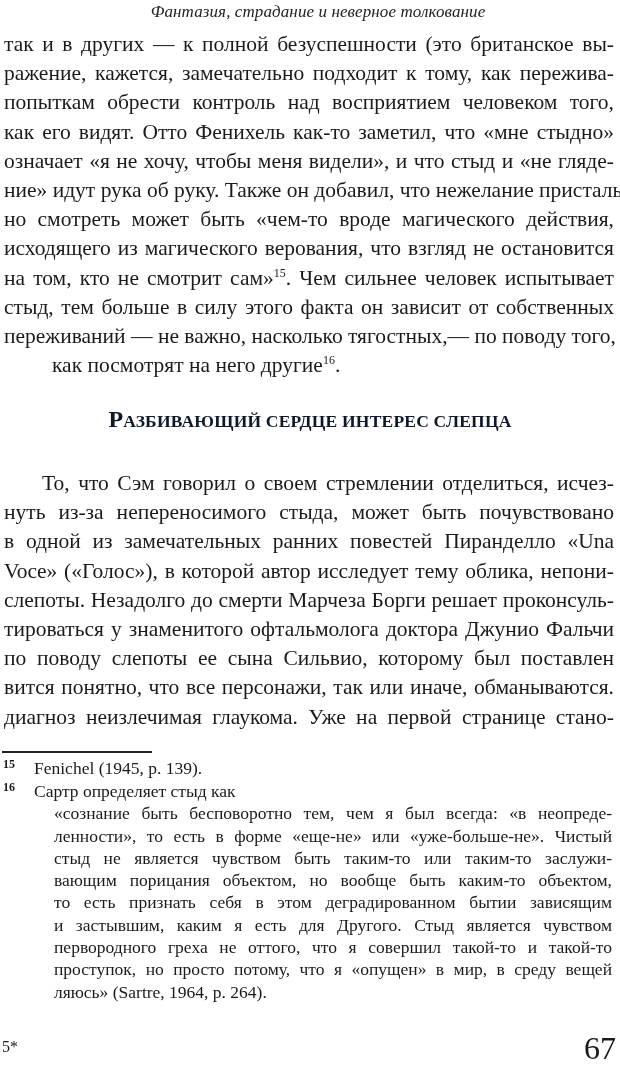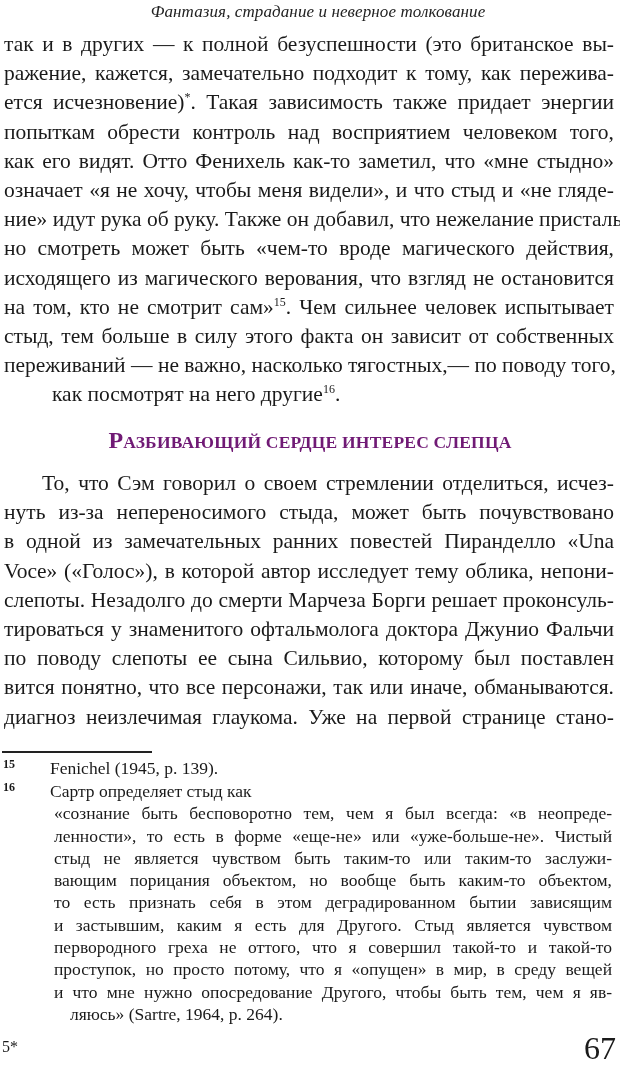--- a/index.html
+++ b/index.html
@@ -13,46 +13,45 @@
   }
   .body-block { position: absolute; left: 4px; width: 610px; }
   .line {
     display: block; height: 29.2px; line-height: 29.2px; font-size: 21.5px;
     text-align: justify; text-align-last: justify; white-space: nowrap; overflow: visible;
   }
   .line.last { text-align-last: left; margin-left: 48px; }
   .line.indent { padding-left: 38px; }
   sup { font-size: 12px; line-height: 0; vertical-align: 8px; }
   .heading {
-    position: absolute; top: 427px; left: 0; width: 620px; text-align: center;
-    font-weight: bold; font-size: 17.5px; letter-spacing: 0.2px; color: #701a75;
+    position: absolute; top: 406px; left: 0; width: 620px; text-align: center;
+    font-weight: bold; font-size: 17.5px; letter-spacing: 0.2px; color: #0f172a;
   }
   .heading .cap { font-size: 24px; }
   .fn-rule { position: absolute; top: 751px; left: 2px; width: 150px; height: 1.5px; background: #222; }
   .fn-block { position: absolute; left: 0; width: 612px; }
   .fn-line {
     display: block; height: 22.3px; line-height: 22.3px; font-size: 17.5px;
     text-align: justify; text-align-last: justify; white-space: nowrap;
   }
-  .fn-line.last { text-align-last: left; margin-left: 16px; }
+  .fn-line.last { text-align-last: left; }
   .fn-num { position: absolute; left: 3px; font-size: 12px; font-weight: bold; }
   .fn-text { padding-left: 34px; text-align-last: left; }
   .quote { padding-left: 54px; }
   .page-foot-left { position: absolute; top: 1038px; left: 2px; font-size: 16px; }
   .page-number { position: absolute; top: 1030px; right: 4px; font-size: 32px; }
 </style>
 </head>
 <body>
 
 <div class="running-head">Фантазия, страдание и неверное толкование</div>
 
 <div class="body-block" style="top:30px;">
   <span class="line">так и в других — к полной безуспешности (это британское вы-</span>
   <span class="line">ражение, кажется, замечательно подходит к тому, как пережива-</span>
-  <span class="line"><span>ется исчезновение)</span><sup>*</sup><span>. Такая зависимость также придает энергии</span></span>
   <span class="line">попыткам обрести контроль над восприятием человеком того,</span>
   <span class="line">как его видят. Отто Фенихель как-то заметил, что «мне стыдно»</span>
   <span class="line">означает «я не хочу, чтобы меня видели», и что стыд и «не гляде-</span>
   <span class="line">ние» идут рука об руку. Также он добавил, что нежелание присталь-</span>
   <span class="line">но смотреть может быть «чем-то вроде магического действия,</span>
   <span class="line">исходящего из магического верования, что взгляд не остановится</span>
   <span class="line"><span>на том, кто не смотрит сам»</span><sup>15</sup><span>. Чем сильнее человек испытывает</span></span>
   <span class="line">стыд, тем больше в силу этого факта он зависит от собственных</span>
   <span class="line">переживаний — не важно, насколько тягостных,— по поводу того,</span>
   <span class="line last"><span>как посмотрят на него другие</span><sup>16</sup><span>.</span></span>
@@ -84,19 +83,18 @@
   <span class="fn-line last fn-text">Сартр определяет стыд как</span>
   <div>
     <span class="fn-line quote">«сознание быть бесповоротно тем, чем я был всегда: «в неопреде-</span>
     <span class="fn-line quote">ленности», то есть в форме «еще-не» или «уже-больше-не». Чистый</span>
     <span class="fn-line quote">стыд не является чувством быть таким-то или таким-то заслужи-</span>
     <span class="fn-line quote">вающим порицания объектом, но вообще быть каким-то объектом,</span>
     <span class="fn-line quote">то есть признать себя в этом деградированном бытии зависящим</span>
     <span class="fn-line quote">и застывшим, каким я есть для Другого. Стыд является чувством</span>
     <span class="fn-line quote">первородного греха не оттого, что я совершил такой-то и такой-то</span>
     <span class="fn-line quote">проступок, но просто потому, что я «опущен» в мир, в среду вещей</span>
-    <span class="fn-line quote">и что мне нужно опосредование Другого, чтобы быть тем, чем я яв-</span>
     <span class="fn-line quote last">ляюсь» (Sartre, 1964, p. 264).</span>
   </div>
 </div>
 
 <div class="page-foot-left">5*</div>
 <div class="page-number">67</div>
 
 </body></html>

